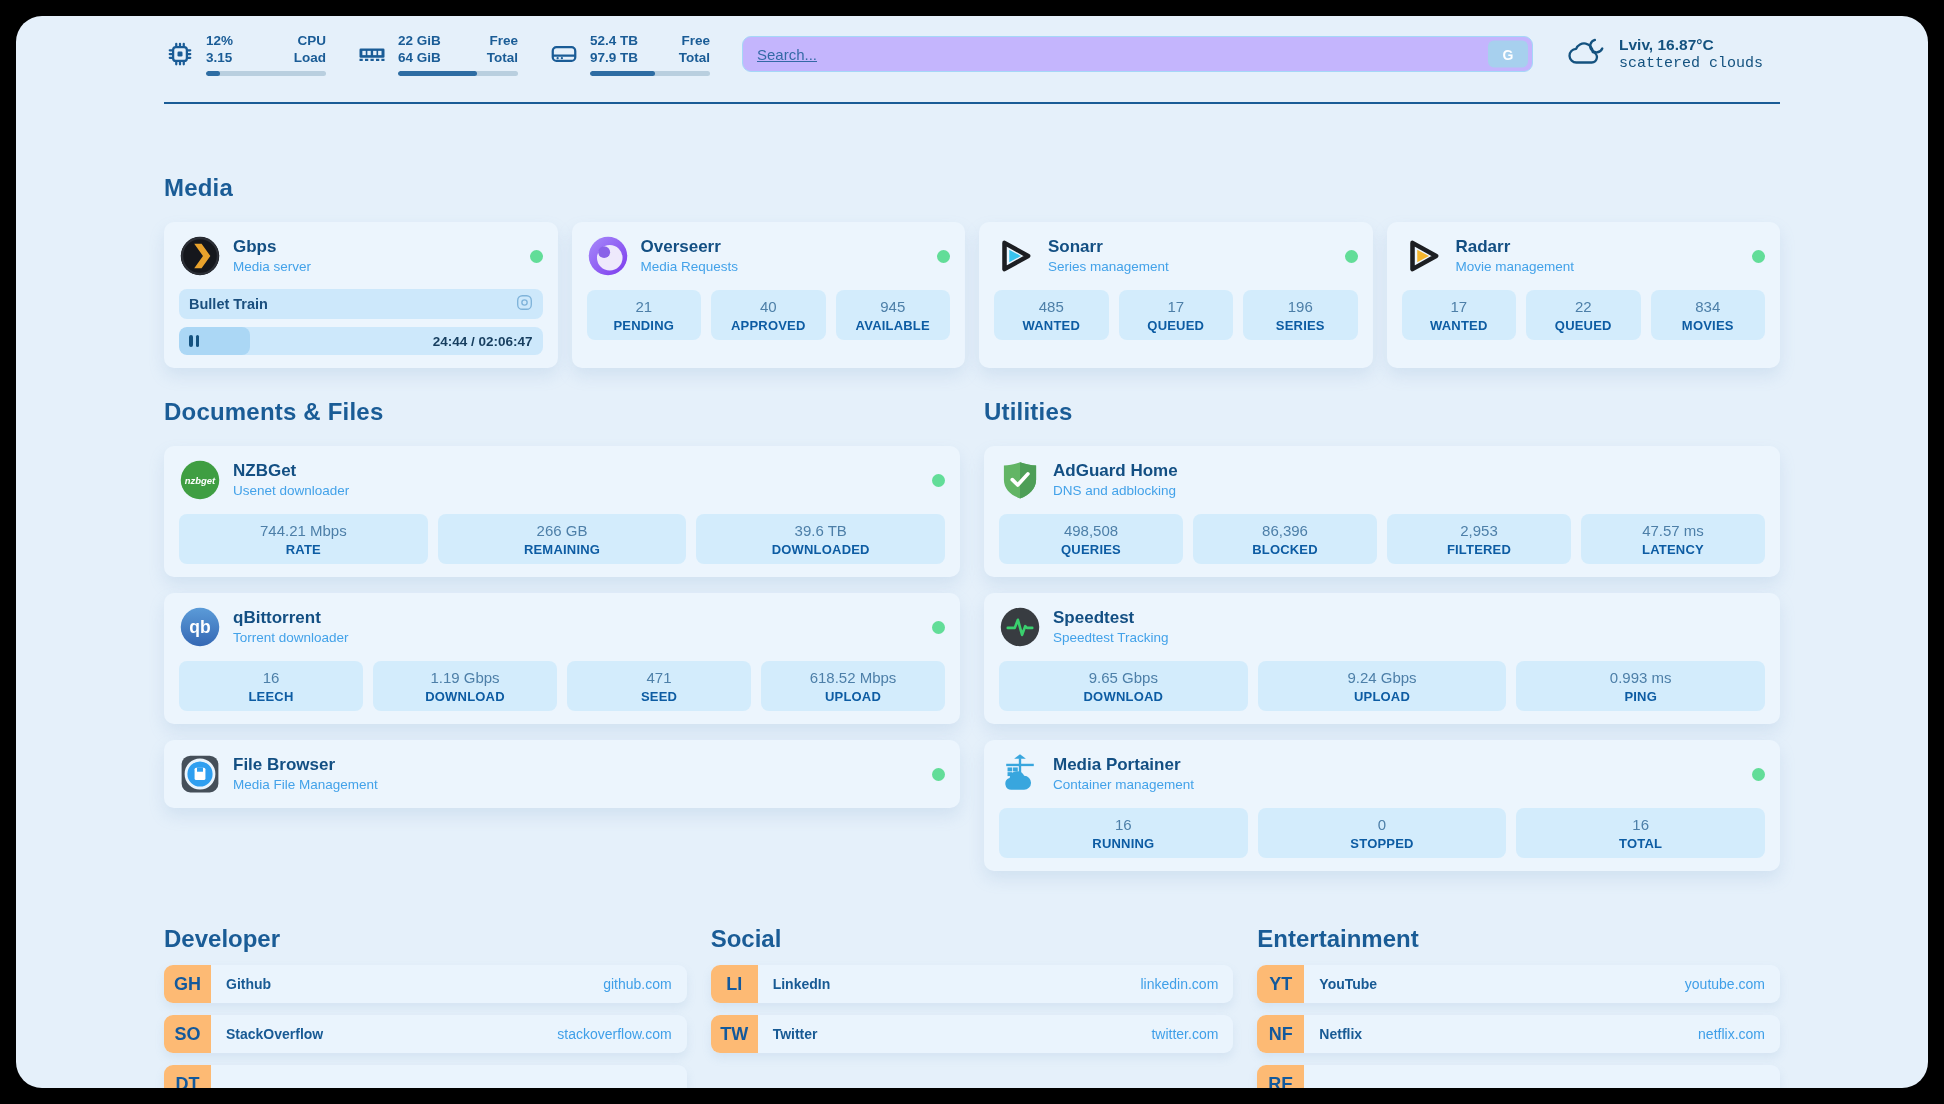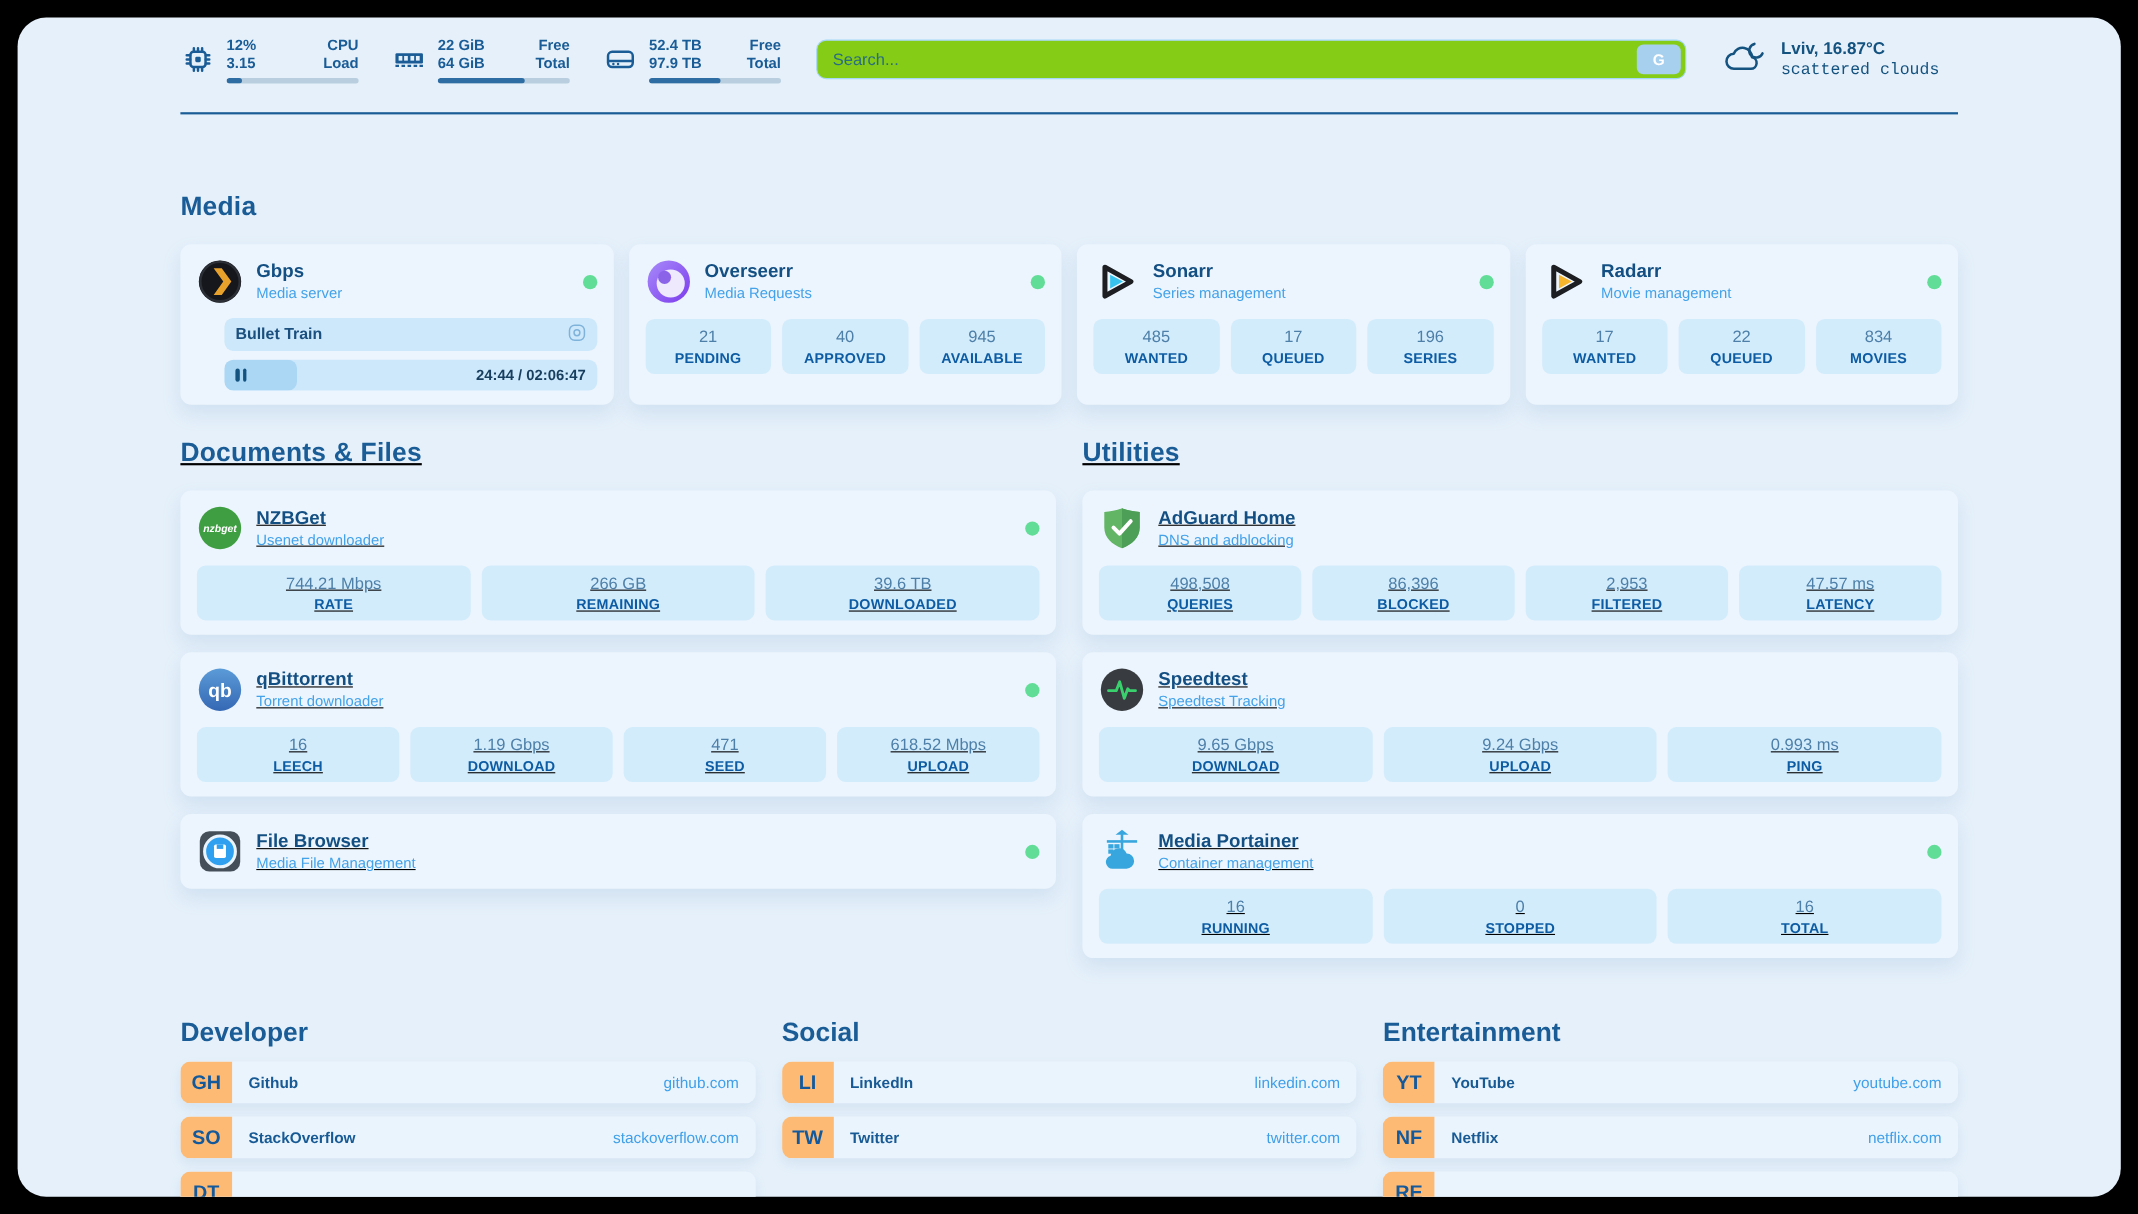--- a/index.html
+++ b/index.html
@@ -10,53 +10,53 @@
   .topbar{display:flex;align-items:center;gap:24px;padding-top:16px;}
   .stats{display:flex;gap:30px;flex:0 0 auto;}
   .stat{display:flex;align-items:center;gap:10px;}
   .sicon{width:32px;height:32px;display:flex;align-items:center;justify-content:center;}
   .stxt{width:120px;}
   .srow{display:flex;justify-content:space-between;font-size:13.5px;font-weight:600;color:#1a5c96;line-height:17px;}
   .sbar{margin-top:5px;height:5px;border-radius:3px;background:#b9cfdf;overflow:hidden;}
   .sfill{height:100%;border-radius:3px;background:#2e6da3;}
 
   .searchwrap{flex:1;position:relative;margin:0 8px;}
-  .search{width:100%;box-sizing:border-box;height:36px;border-radius:9px;border:1.5px solid #a5d7f7;background:#84cc16;padding:0 52px 0 14px;font-size:15px;color:#1a5c96;font-family:"Liberation Sans",sans-serif;outline:none;}
+  .search{width:100%;box-sizing:border-box;height:36px;border-radius:9px;border:1.5px solid #a5d7f7;background:#c4b5fd;padding:0 52px 0 14px;font-size:15px;color:#1a5c96;font-family:"Liberation Sans",sans-serif;outline:none;text-decoration:underline;}
   .search::placeholder{color:#1a5c96;opacity:.85;}
   .gbtn{position:absolute;right:5px;top:50%;transform:translateY(-50%);width:40px;height:27px;border:none;border-radius:6px;background:#a7d0ee;color:#fff;font-size:14px;font-weight:700;font-family:"Liberation Sans",sans-serif;cursor:pointer;display:flex;align-items:center;justify-content:center;}
 
   .weather{display:flex;align-items:center;gap:12px;flex:0 0 auto;min-width:215px;}
   .wtxt{line-height:19px;}
   .wmain{font-size:15.5px;font-weight:700;color:#14527f;}
   .wsub{font-size:15px;color:#14527f;font-family:Liberation Mono, monospace;}
 
   .divider{margin-top:26px;border-top:2px solid #1a5c96;}
 
   
   .h-section{font-size:24px;font-weight:700;color:#1a5c96;letter-spacing:.2px;}
   .media-head{margin-top:70px;}
   .row4{display:grid;grid-template-columns:repeat(4,1fr);gap:14px;margin-top:20px;}
-  .twocol{display:grid;grid-template-columns:1fr 1fr;gap:24px;margin-top:30px;align-items:start;text-decoration:underline;}
+  .twocol{display:grid;grid-template-columns:1fr 1fr;gap:24px;margin-top:30px;align-items:start;}
   .colcards{margin-top:20px;}
   .colcards .card + .card{margin-top:16px;}
 
   .card{background:#ecf5fd;border-radius:10px;padding:13px 15px;box-shadow:0 8px 16px rgba(122,162,203,.18);box-sizing:border-box;cursor:pointer;}
   .card-head{display:flex;align-items:center;gap:12px;}
   .appicon{width:42px;height:42px;flex:0 0 auto;display:flex;align-items:center;justify-content:center;}
   .appicon svg{width:42px;height:42px;}
   .appname{font-size:17px;font-weight:700;color:#134f83;line-height:20px;}
   .appsub{font-size:13.5px;color:#43a2e9;line-height:17px;margin-top:1px;}
   .dot{margin-left:auto;width:13px;height:13px;border-radius:50%;background:#62dd98;flex:0 0 auto;}
   .chips{display:flex;gap:10px;margin-top:13px;}
   .chip{flex:1;background:#d3ecfc;border-radius:8px;padding:8px 4px 7px;text-align:center;}
   .chip-val{font-size:15px;color:#4d7fa8;font-weight:500;}
   .chip-lab{font-size:13px;font-weight:700;color:#0d5ca3;margin-top:3px;letter-spacing:.2px;}
 
   
-  .pill{background:#cde8fb;border-radius:8px;margin-left:25px;}
+  .pill{background:#cde8fb;border-radius:8px;}
   .media-title-pill{margin-top:12px;height:30px;display:flex;align-items:center;justify-content:space-between;padding:0 10px;font-size:14.5px;font-weight:600;color:#1b4f7e;}
   .progress-pill{margin-top:8px;height:28px;position:relative;overflow:hidden;}
   .pfill{position:absolute;left:0;top:0;bottom:0;background:#abd7f5;border-radius:8px;}
   .pause{position:absolute;left:10px;top:50%;transform:translateY(-50%);display:flex;gap:3px;}
   .pause i{display:block;width:3.5px;height:12px;border-radius:2px;background:#14527f;}
   .ptime{position:absolute;right:10px;top:50%;transform:translateY(-50%);font-size:13.5px;font-weight:700;color:#173e5f;}
 
   
   .links{display:grid;grid-template-columns:repeat(3,1fr);gap:24px;margin-top:54px;}
   .bm{display:flex;align-items:center;height:38px;margin-top:12px;background:#eaf4fd;border-radius:9px;overflow:hidden;box-shadow:0 5px 10px rgba(122,162,203,.15);cursor:pointer;text-decoration:none;}

